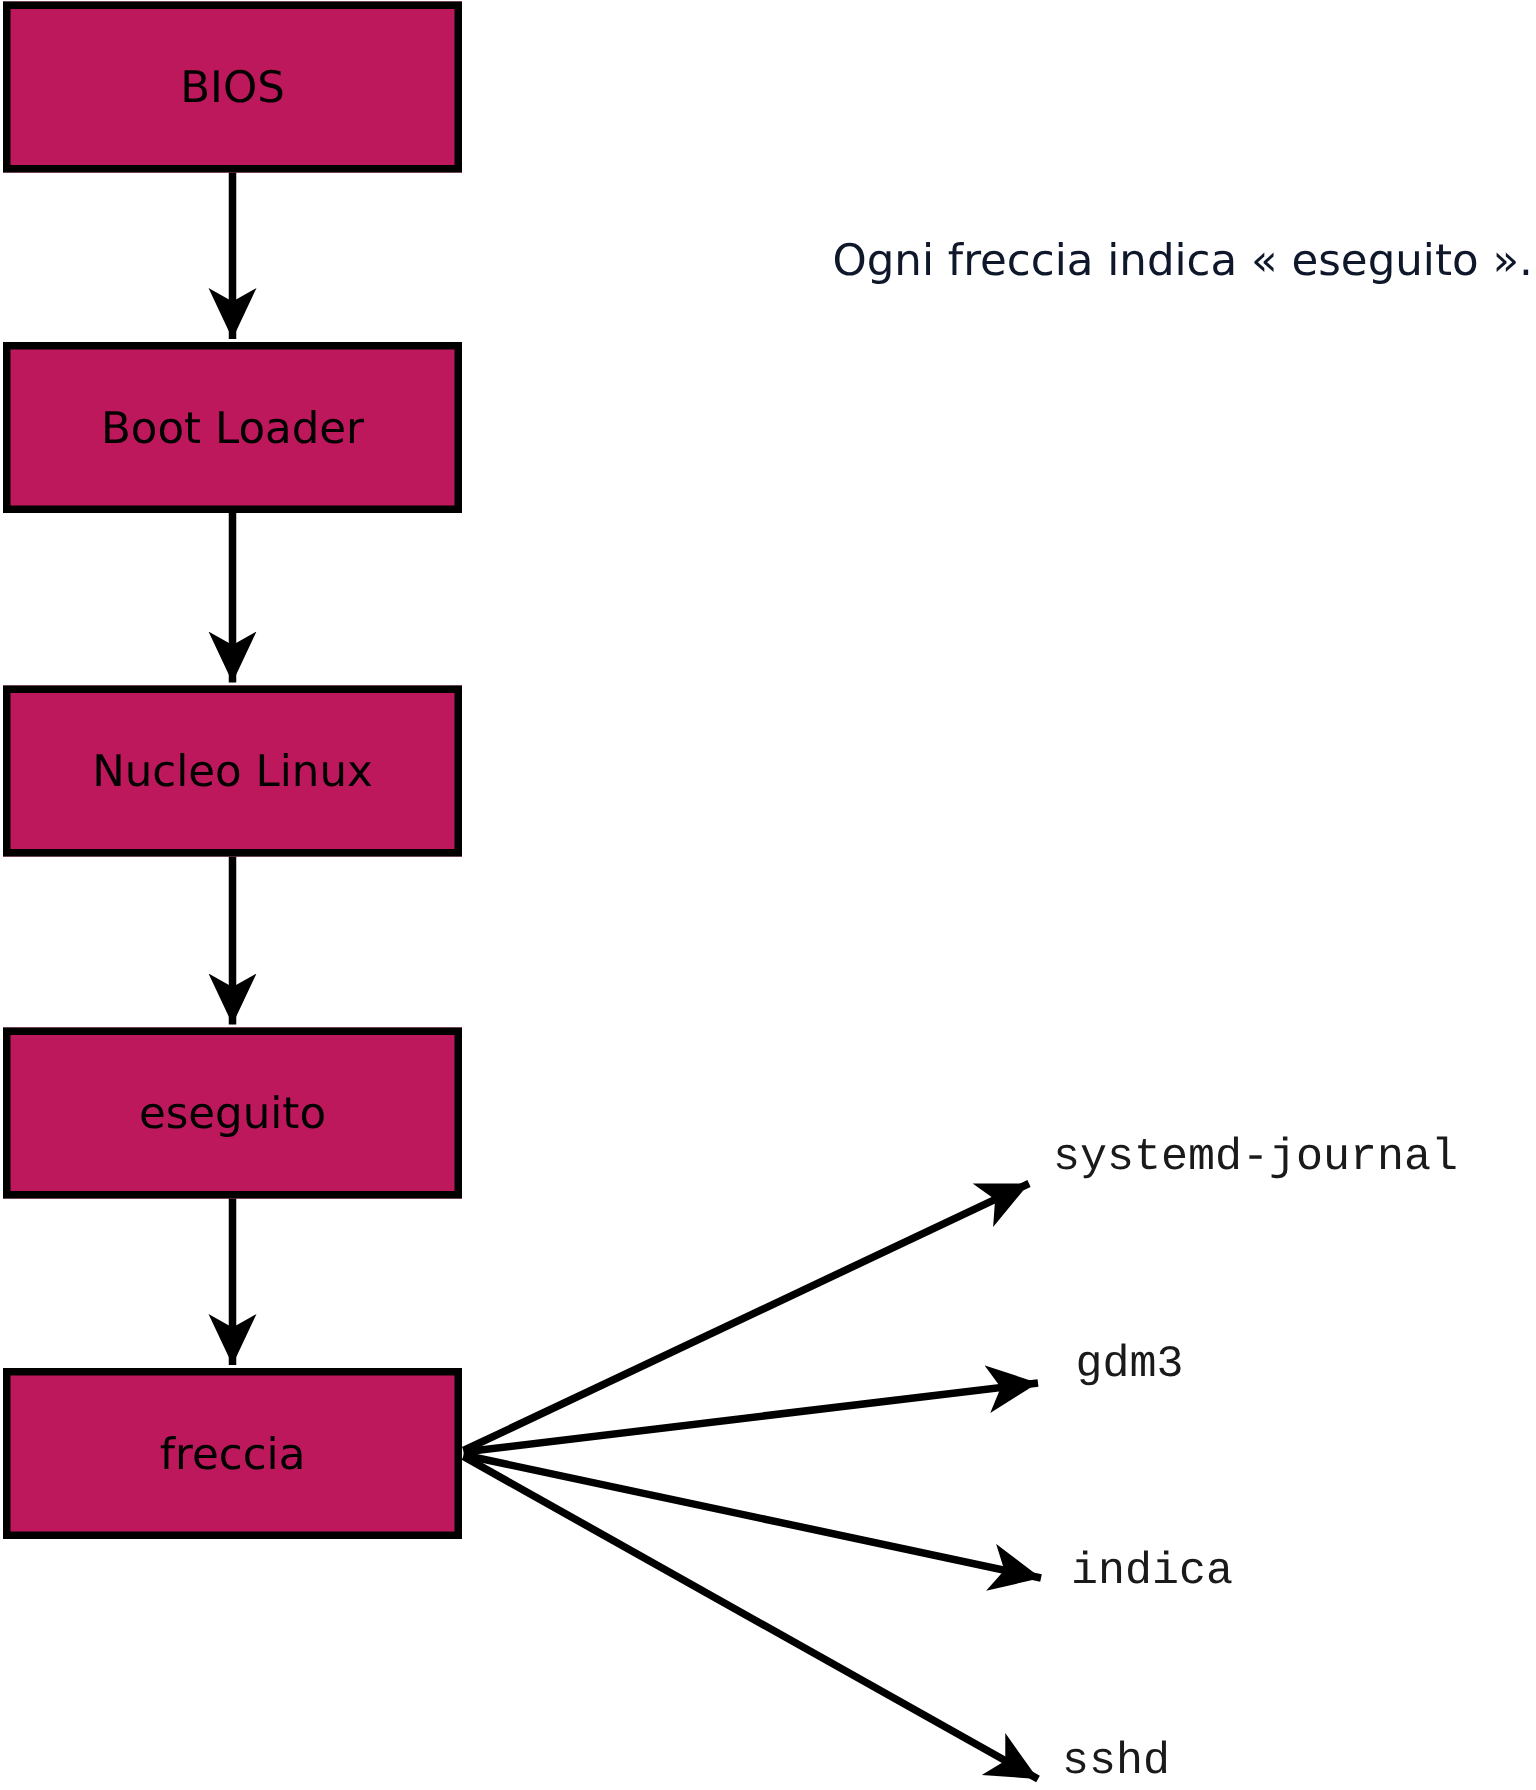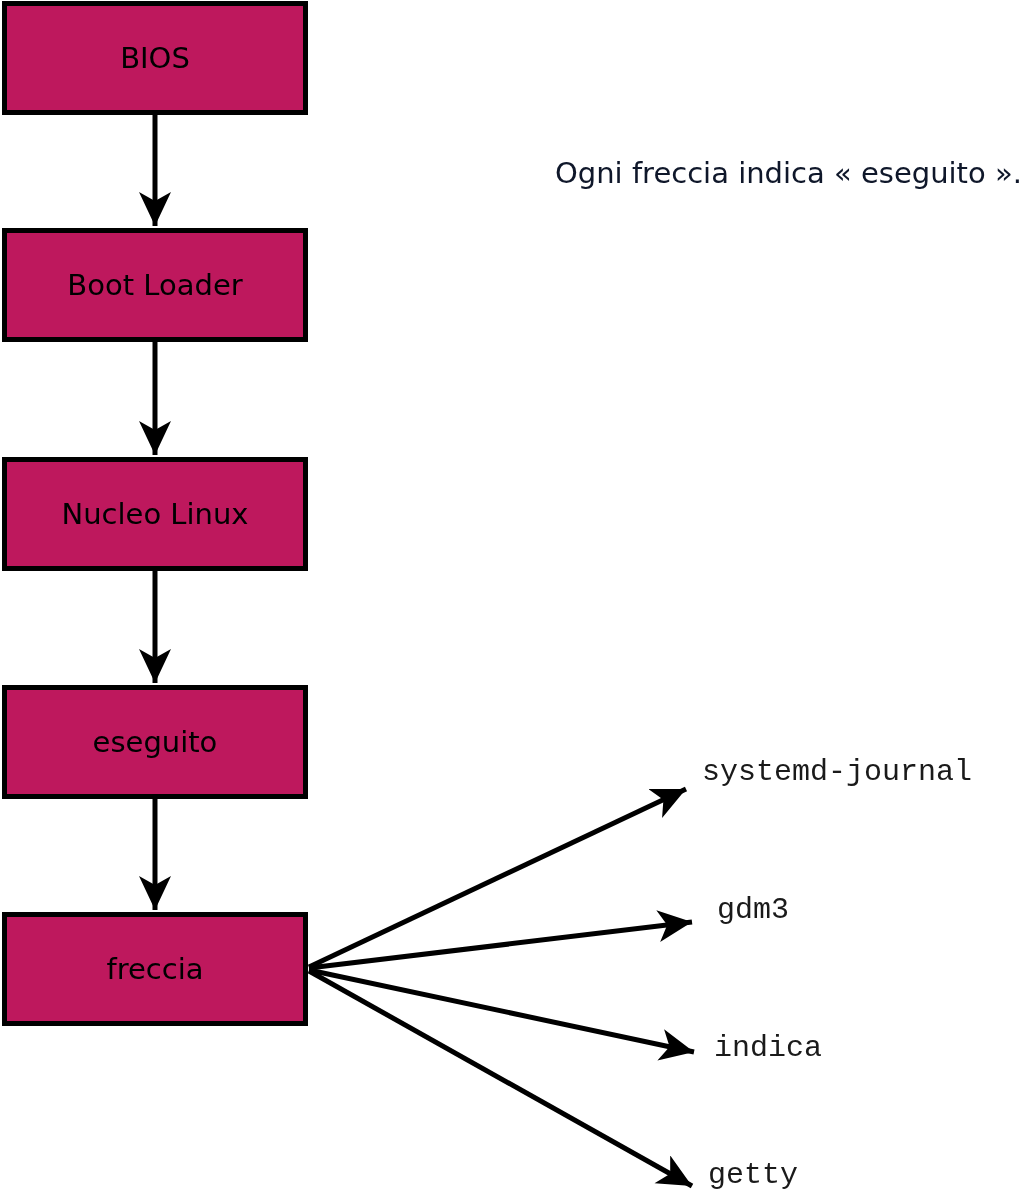--- a/index.html
+++ b/index.html
@@ -107,15 +107,15 @@
   </div>
   <div class="node node-systemd">
     <span>freccia</span>
   </div>
 
   <div class="note">Ogni freccia indica « eseguito ».</div>
 
   <span class="svc svc-journal">systemd-journal</span>
   <span class="svc svc-gdm3">gdm3</span>
   <span class="svc svc-getty">indica</span>
-  <span class="svc svc-sshd">getty</span>
+  <span class="svc svc-sshd">sshd</span>
 
 </div>
 
 </body></html>

